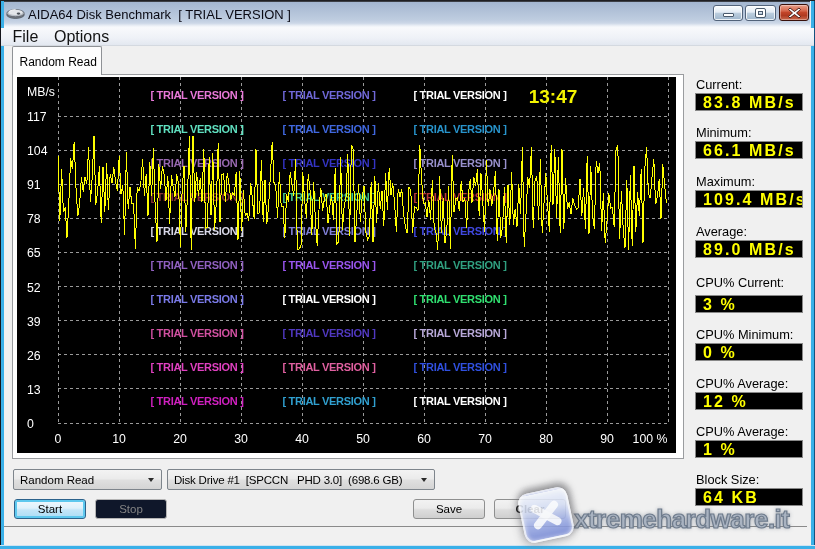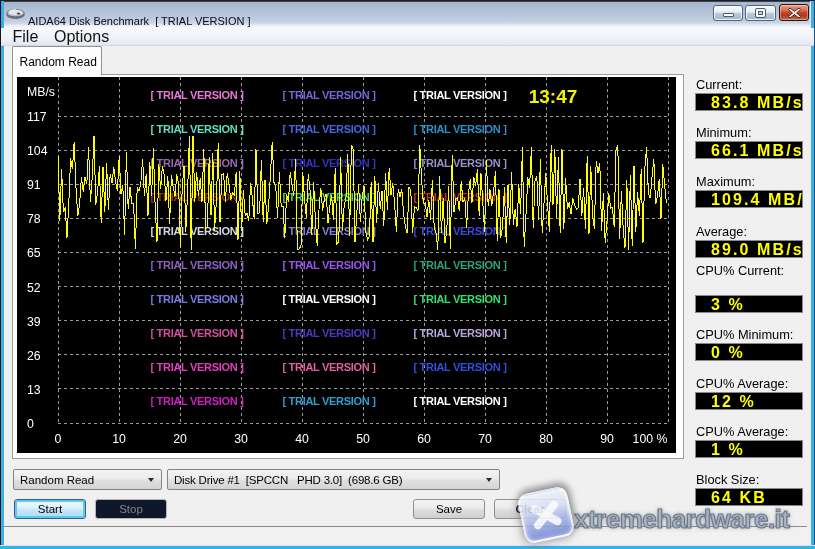--- a/index.html
+++ b/index.html
@@ -7,21 +7,21 @@
 
 
 #frame-top { left:0; top:0; width:815px; height:2px; background:linear-gradient(180deg,#1f1f22 0 1px,#3c3f45 1px 2px); }
 #frame-left { left:0; top:1px; width:4px; height:545px; background:linear-gradient(90deg,#14141a 0 1px,#3ab0e8 1px 4px); }
 #frame-right { right:0; top:1px; width:5px; height:545px; background:linear-gradient(90deg,#e8eef4 0 1px,#3ab0e8 1px 4px,#15517e 4px 5px); }
 #frame-bottom { left:0; bottom:0; width:815px; height:4px; background:linear-gradient(180deg,#cfe4f2 0 1px,#3ab0e8 1px 4px); }
 
 
 #titlebar { left:1px; top:1px; width:813px; height:27px;
   background:linear-gradient(180deg,#a2b5cf 0%,#aebfd6 30%,#bfcde0 70%,#ccd7e7 82%,#eff3f8 93%,#fafbfd 100%); }
-#title-text { left:28px; top:6.5px; font-size:11px; letter-spacing:0px; color:#0a0a14;margin-top:8px; }
+#title-text { left:28px; top:6.5px; font-size:13px; letter-spacing:0px; color:#0a0a14; }
 .capbtn { position:absolute; border-radius:3px; }
 #btn-min { left:713px; top:5px; width:30px; height:16px; border:1px solid #52637a;
   background:linear-gradient(180deg,#fbfdfe 0%,#e3ebf4 45%,#bccede 50%,#9fb6cd 100%); box-shadow:inset 0 0 0 1px rgba(255,255,255,.8); }
 #btn-max { left:745px; top:5px; width:31px; height:16px; border:1px solid #52637a;
   background:linear-gradient(180deg,#fbfdfe 0%,#e3ebf4 45%,#bccede 50%,#9fb6cd 100%); box-shadow:inset 0 0 0 1px rgba(255,255,255,.8); }
 #btn-close { left:779px; top:4px; width:30px; height:17px; border:1px solid #38100a;
   background:linear-gradient(180deg,#e8a18c 0%,#d4654a 40%,#c24529 50%,#b03a20 70%,#c96a4e 100%); box-shadow:inset 0 0 0 1px rgba(255,255,255,.35); }
 #ic-min { position:absolute; left:9px; top:7px; width:11px; height:4px; background:#fff; border:1px solid #4a5a6c; border-radius:1px; }
 #ic-max { position:absolute; left:10px; top:3px; width:9px; height:8px; border:2px solid #fff; outline:1px solid #4a5a6c; border-radius:1px; box-shadow:inset 0 0 0 1px #4a5a6c; }
 
@@ -32,29 +32,29 @@
 
 
 #tab { left:12px; top:46px; width:90px; height:29px; background:#fdfdfd; border:1px solid #8f9296; border-bottom:none; border-radius:2px 2px 0 0; }
 #tab-label { left:19.5px; top:54.5px; font-size:12px; color:#000; }
 #panel { left:12px; top:74px; width:672px; height:385px; background:#ffffff; border:1px solid #9a9c9f; }
 #tab-cover { left:13px; top:74px; width:88px; height:1px; background:#fdfdfd; }
 
 
 .rlab { position:absolute; left:696px; font-size:12.8px; color:#000; }
 .rbox { position:absolute; left:695px; width:108px; height:18px; background:#000; border:1px solid #888;
-  color:#ffff00; font-size:16px; font-weight:bold; letter-spacing:2.1px; line-height:17px; padding-left:15px; white-space:nowrap; overflow:hidden; }
+  color:#ffff00; font-size:16px; font-weight:bold; letter-spacing:2.1px; line-height:17px; padding-left:7px; white-space:nowrap; overflow:hidden; }
 
 
 .combo { position:absolute; top:469px; height:21px; border:1px solid #7e858c; border-radius:2px;
   background:linear-gradient(180deg,#f3f3f3 0%,#ebebeb 45%,#dfdfdf 55%,#d4d4d4 100%);
   font-size:11.5px; color:#000; line-height:20px; padding-left:6px; }
 .arrow { position:absolute; right:7px; top:8px; width:0; height:0; border-left:3.5px solid transparent; border-right:3.5px solid transparent; border-top:4px solid #2a2a2a; }
 #combo1 { left:13px; width:149px; }
-#combo2 { left:167px; width:333px; letter-spacing:-0.2px; }
+#combo2 { left:167px; width:268px; letter-spacing:-0.2px; }
 
 
 .btn { position:absolute; top:499px; width:72px; height:20px; border:1px solid #8e8f8f; border-radius:3px;
   background:linear-gradient(180deg,#f2f2f2 0%,#ebebeb 45%,#dddddd 55%,#cfcfcf 100%);
   font-size:11.5px; color:#000; text-align:center; line-height:19px; }
 #btn-start { left:14px; border:1px solid #2c628b; box-shadow:inset 0 0 0 2px #5ec8ee;
   background:linear-gradient(180deg,#f0f8fd 0%,#dff1fb 45%,#c4e6f8 55%,#aadcf5 100%); }
 #btn-stop { left:95px; background:#0f172a; border-color:#b5b5b5; color:#848484; }
 #btn-save { left:413px; }
 #btn-clear { left:494px;font-weight:bold; }
@@ -197,21 +197,21 @@
   </svg>
 
 <div class="rlab" style="top:77px">Current:</div>
 <div class="rbox" style="top:93px">83.8 MB/s</div>
 <div class="rlab" style="top:125px">Minimum:</div>
 <div class="rbox" style="top:141px">66.1 MB/s</div>
 <div class="rlab" style="top:174px">Maximum:</div>
 <div class="rbox" style="top:190px">109.4 MB/s</div>
 <div class="rlab" style="top:224px">Average:</div>
 <div class="rbox" style="top:240px">89.0 MB/s</div>
-<div class="rlab" style="top:263px">CPU% Current:</div>
+<div class="rlab" style="top:275px">CPU% Current:</div>
 <div class="rbox" style="top:295px">3 %</div>
 <div class="rlab" style="top:327px">CPU% Minimum:</div>
 <div class="rbox" style="top:343px">0 %</div>
 <div class="rlab" style="top:376px">CPU% Average:</div>
 <div class="rbox" style="top:392px">12 %</div>
 <div class="rlab" style="top:424px">CPU% Average:</div>
 <div class="rbox" style="top:440px">1 %</div>
 <div class="rlab" style="top:472px">Block Size:</div>
 <div class="rbox" style="top:488px">64 KB</div>
 

